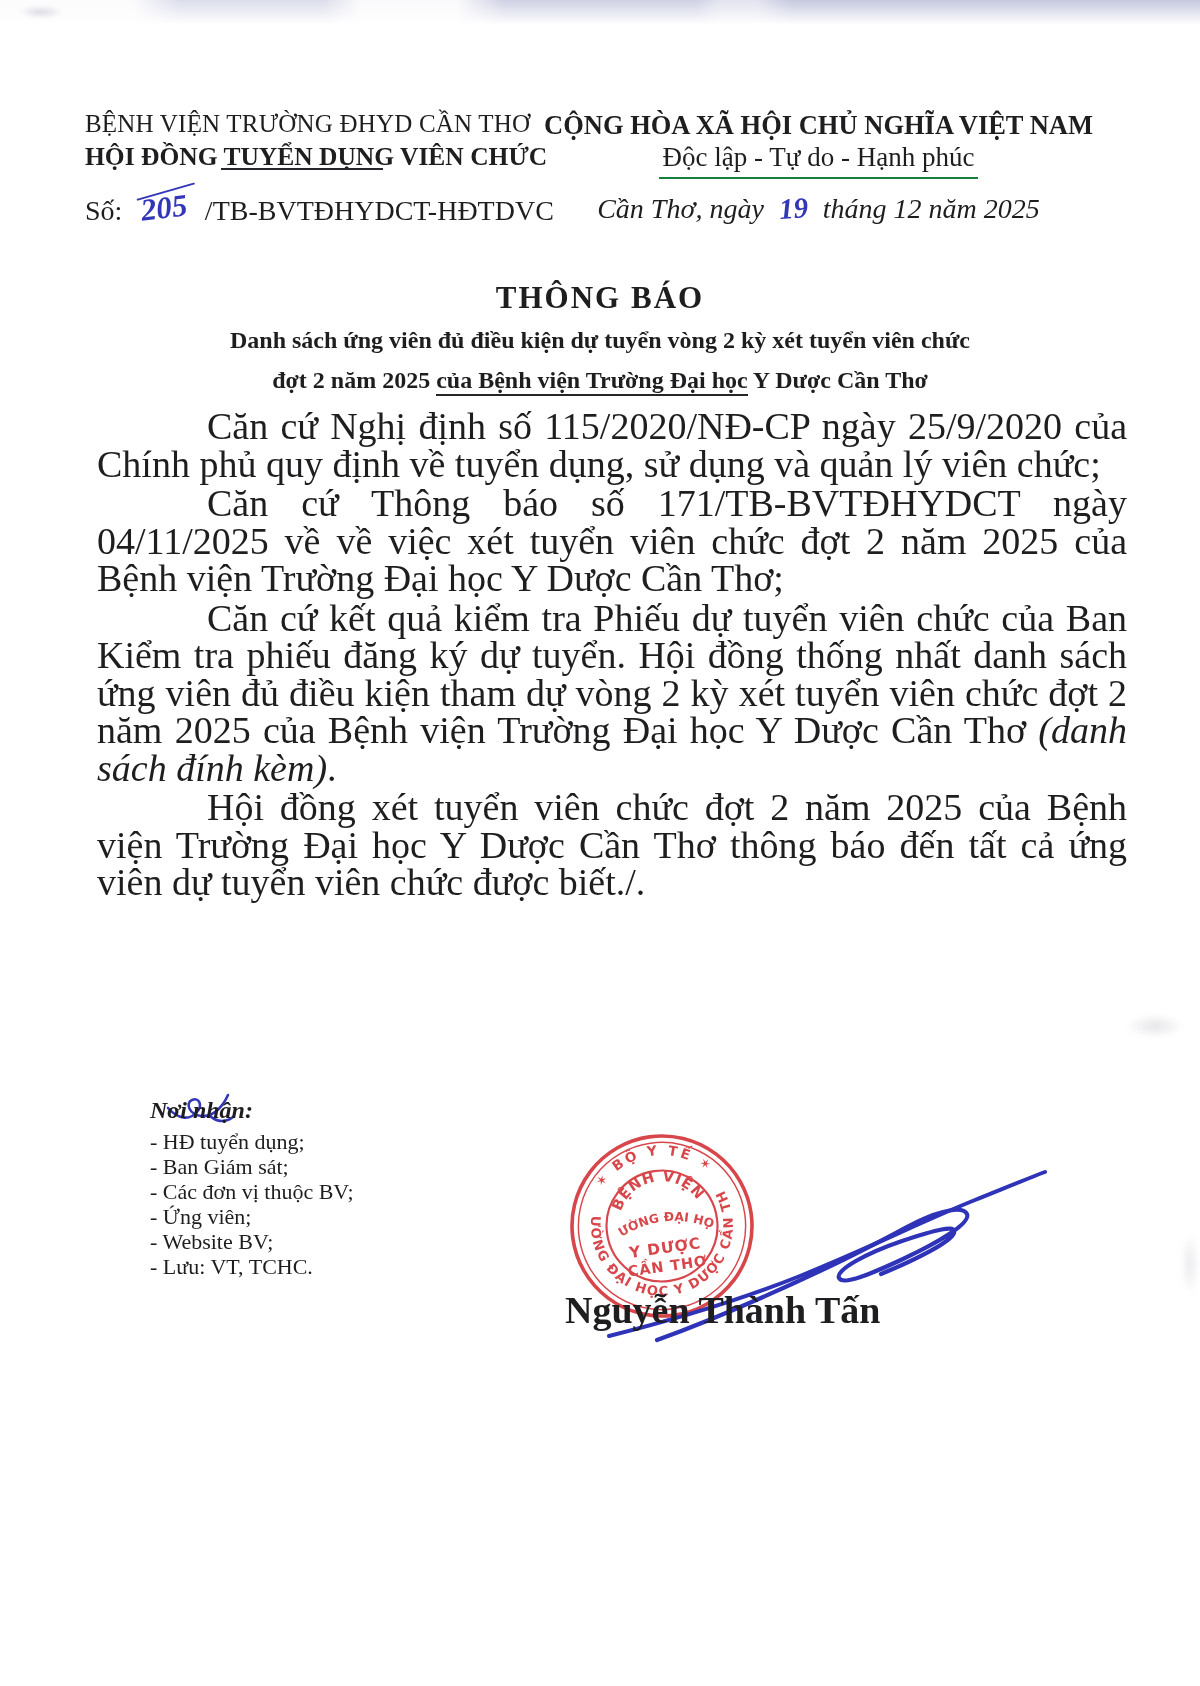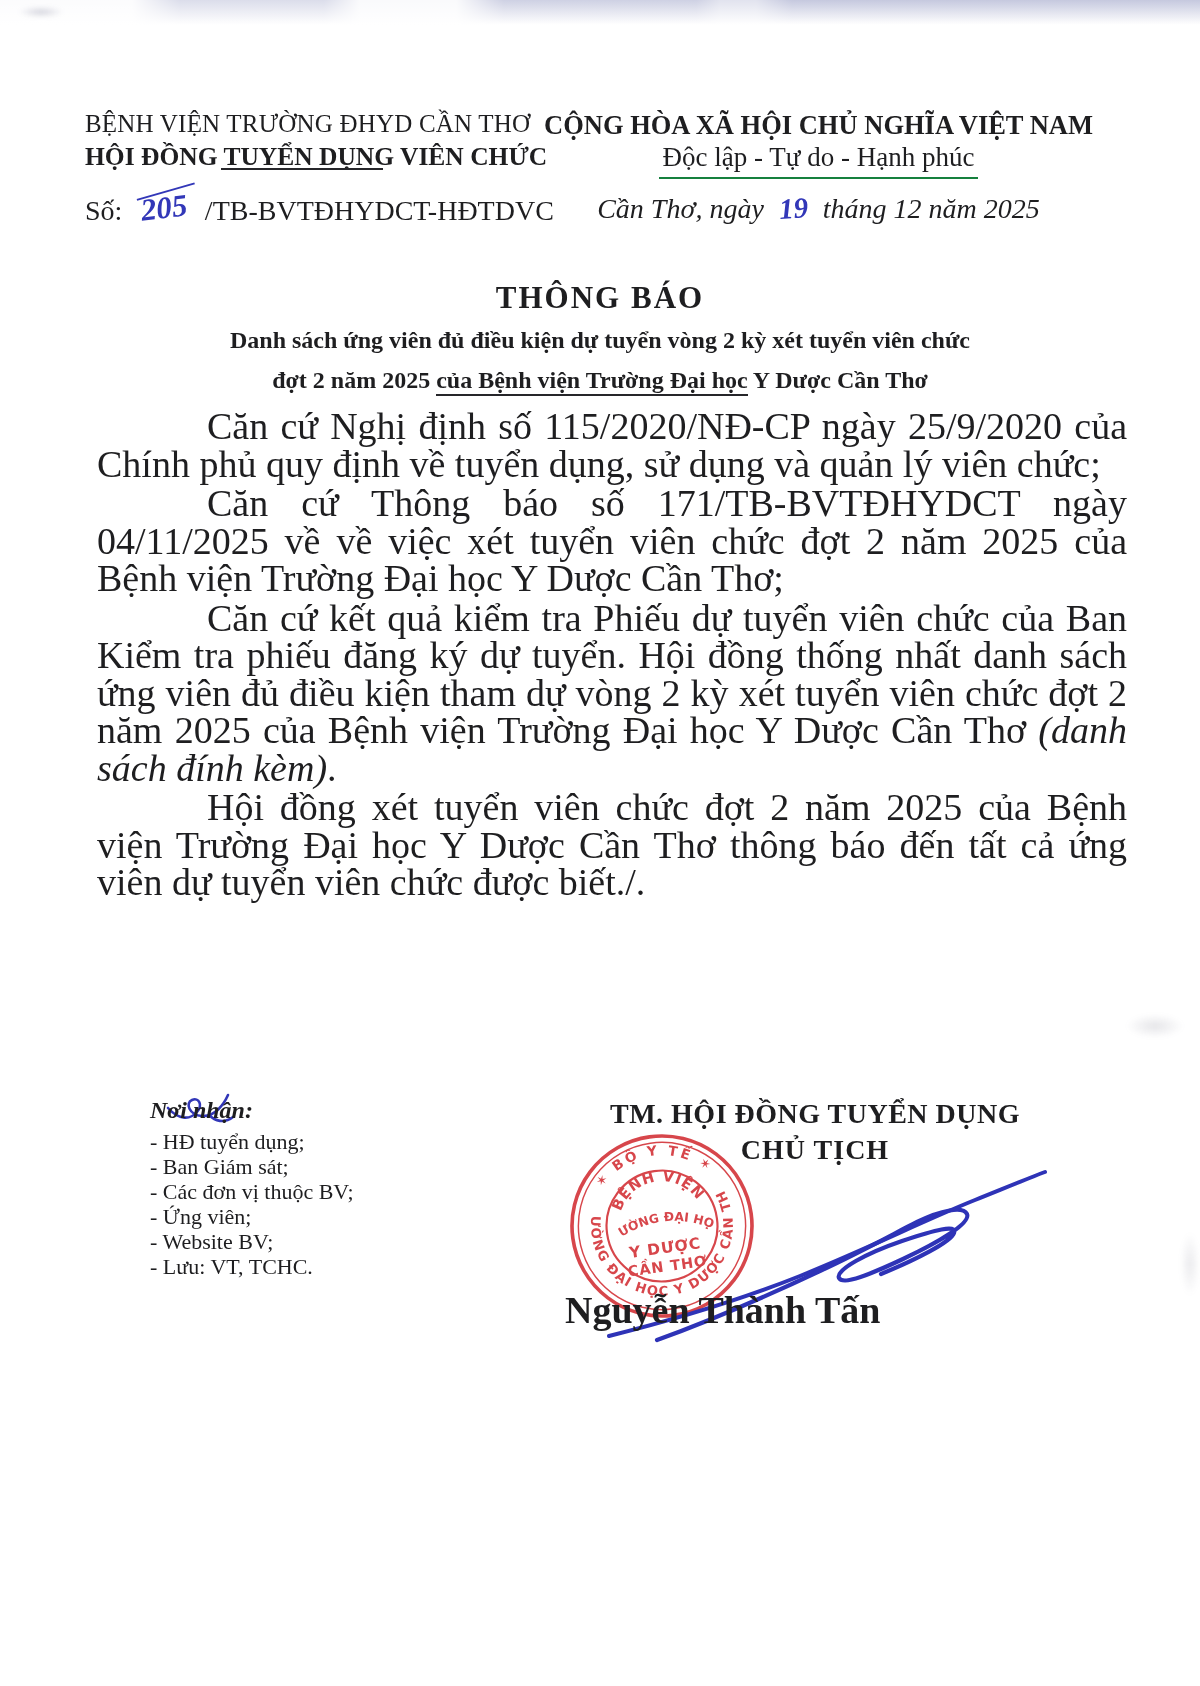--- a/index.html
+++ b/index.html
@@ -133,24 +133,20 @@
   <div class="recipients">
     <div class="recipients-label">Nơi nhận:</div>
     <div>- HĐ tuyển dụng;</div>
     <div>- Ban Giám sát;</div>
     <div>- Các đơn vị thuộc BV;</div>
     <div>- Ứng viên;</div>
     <div>- Website BV;</div>
     <div>- Lưu: VT, TCHC.</div>
   </div>
 
-  <div class="sig-block">
-    <div class="sig-authority">TM. HỘI ĐỒNG TUYỂN DỤNG</div>
-    <div class="sig-position">CHỦ TỊCH</div>
-  </div>
 
   <svg class="stamp" viewBox="-110 -110 220 220" xmlns="http://www.w3.org/2000/svg" xmlns:xlink="http://www.w3.org/1999/xlink">
     <defs>
       <path id="arc-top" d="M -78 0 A 78 78 0 0 1 78 0"></path>
       <path id="arc-bottom" d="M -74 -26 A 78 78 0 1 0 74 -26"></path>
       <path id="arc-in1" d="M -46 -12 A 47 47 0 0 1 46 -12"></path>
       <path id="arc-in2" d="M -50 8 A 105 105 0 0 1 50 8"></path>
     </defs>
     <g transform="rotate(-8)">
       <circle cx="0" cy="0" r="99" fill="none" stroke="#d5393e" stroke-width="4"></circle>

